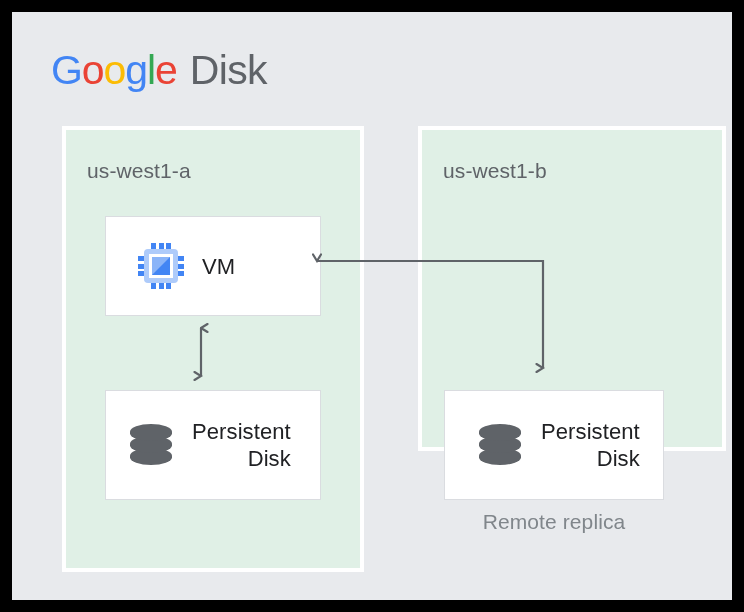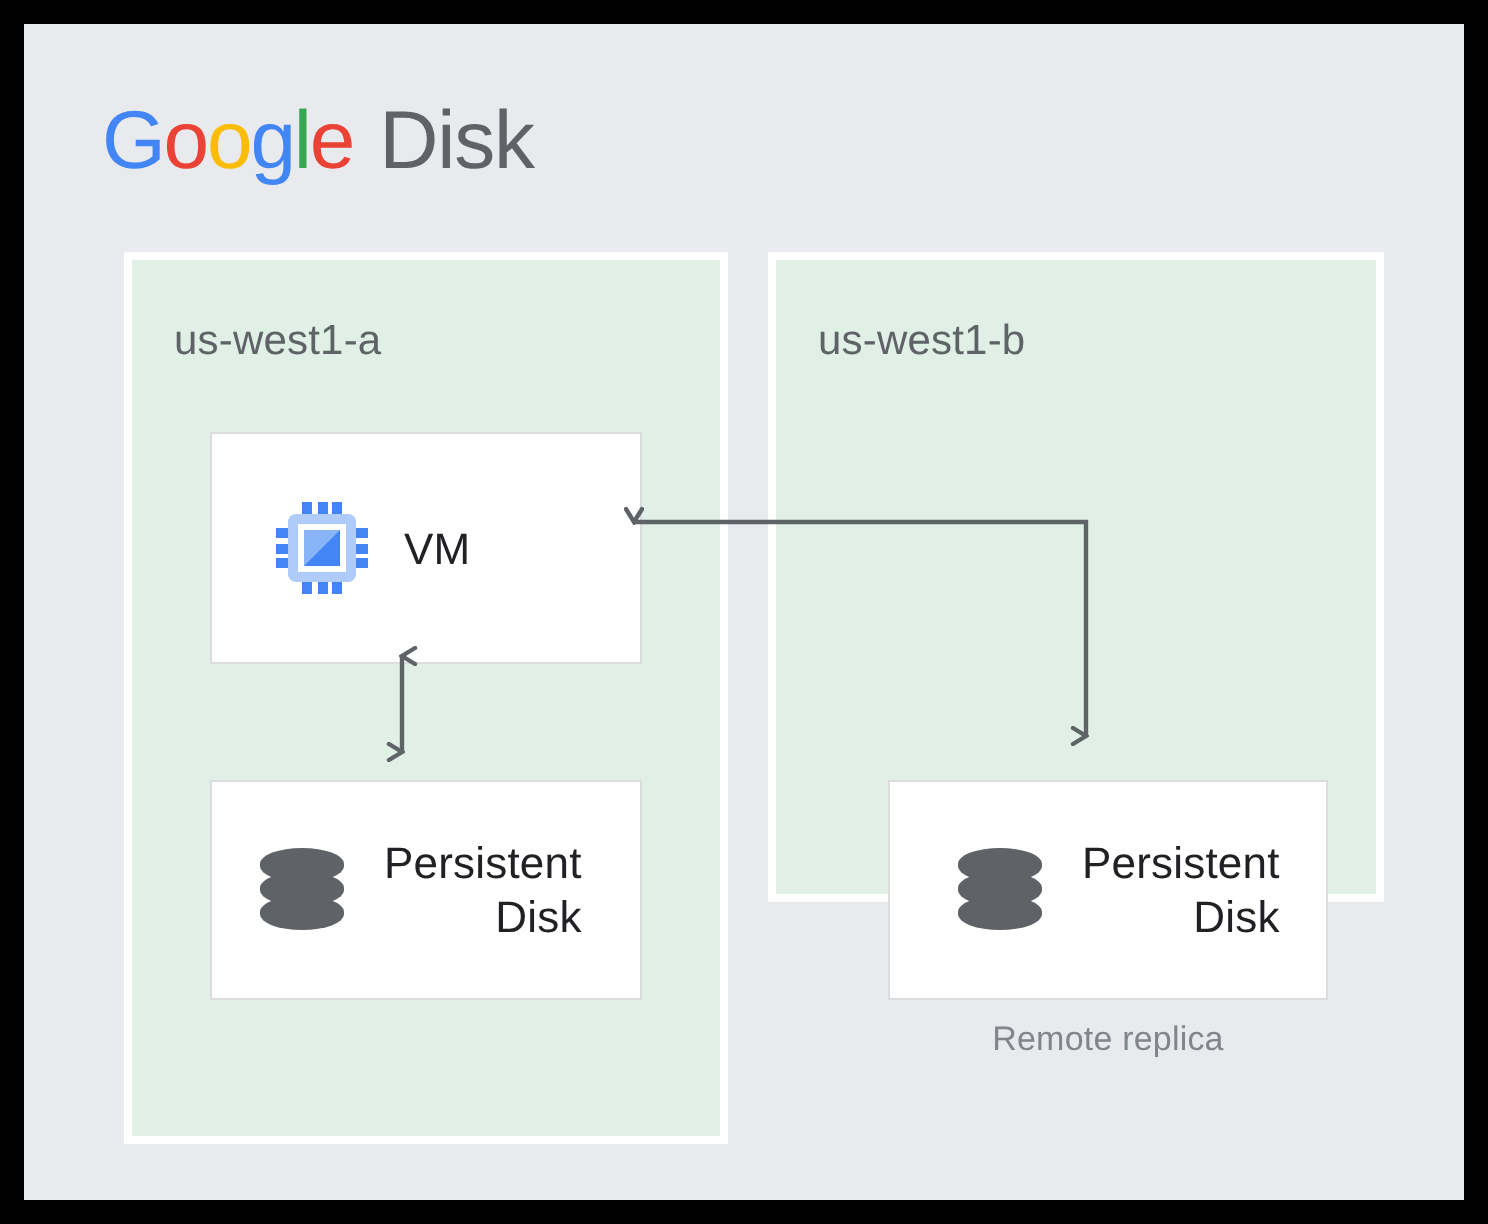--- a/index.html
+++ b/index.html
@@ -71,21 +71,21 @@
     border: 4px solid #FFFFFF;
     box-sizing: border-box;
   }
   #zone-a {
     left: 50px;
     top: 114px;
     width: 302px;
     height: 446px;
   }
   #zone-b {
-    left: 372px;
+    left: 406px;
     top: 114px;
     width: 308px;
     height: 325px;
   }
   .zone-label {
     position: absolute;
     left: 21px;
     top: 29px;
     font-size: 21px;
     color: #5F6368;
@@ -98,21 +98,21 @@
     background: #FFFFFF;
     border: 1px solid #DADCE0;
     box-sizing: border-box;
     display: flex;
     align-items: center;
   }
   #card-vm {
     left: 93px;
     top: 204px;
     width: 216px;
-    height: 116px;
+    height: 100px;
     padding-left: 32px;
   }
   #card-pd-a {
     left: 93px;
     top: 378px;
     width: 216px;
     height: 110px;
     padding-left: 22px;
   }
   #card-pd-b {
@@ -197,21 +197,21 @@
   .disk-b2 { top: 12px; }
   .disk-b3 { top: 24px; }
 
   
   .caption {
     position: absolute;
     left: 432px;
     top: 498px;
     width: 220px;
     text-align: center;
-    font-size: 17px;
+    font-size: 21px;
     color: #80868B;
     letter-spacing: 0.1px;
   }
 
   
   .connectors {
     position: absolute;
     left: 0; top: 0;
     width: 744px; height: 612px;
     pointer-events: none;

